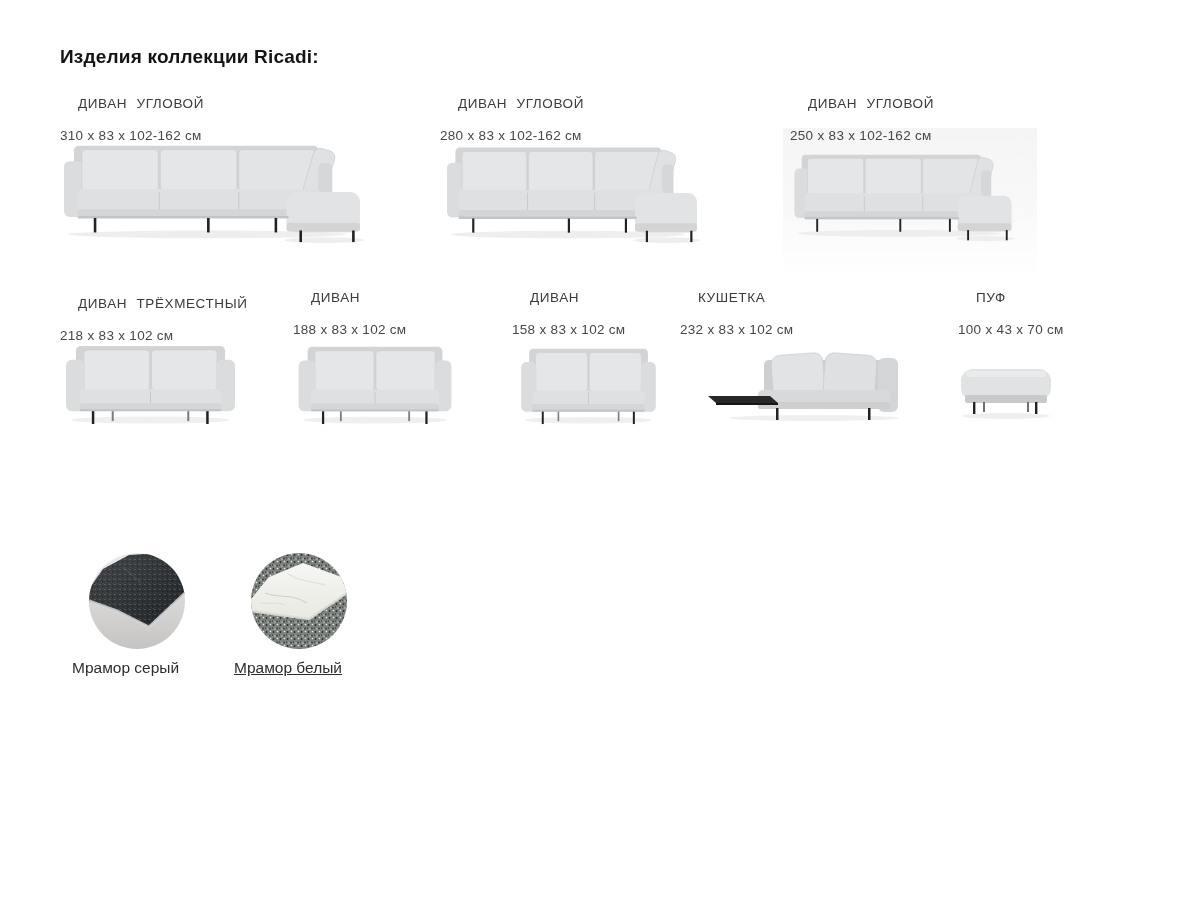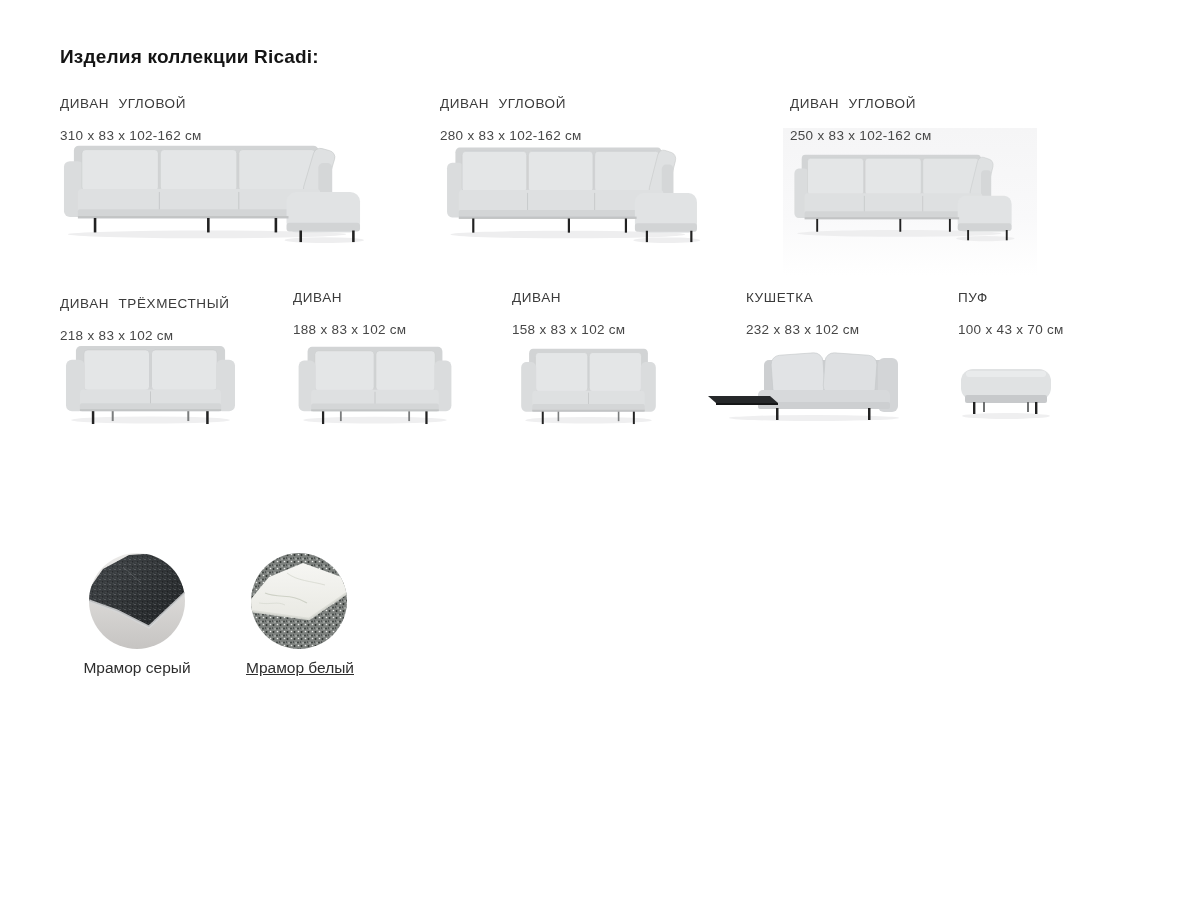--- a/index.html
+++ b/index.html
@@ -7,49 +7,49 @@
     position:relative;width:1200px;height:900px;background:#ffffff;
     font-family:"Liberation Sans", sans-serif;overflow:hidden;
   }
   .heading{
     position:absolute;font-weight:700;font-size:19px;color:#141414;
     letter-spacing:.2px;white-space:nowrap;text-align:right;
   }
   .t1{left:60px;top:46px;}
   .t2{left:60px;top:503px;}
   .plabel{position:absolute;font-size:13.5px;color:#3b3b3b;line-height:15.5px;white-space:nowrap;}
-  .plabel .nm{display:block;letter-spacing:.6px;word-spacing:5px;}
+  .plabel .nm{display:block;letter-spacing:.6px;word-spacing:5px;margin-left:18px;}
   .plabel .dm{display:block;margin-top:16px;color:#474747;letter-spacing:.3px;}
   .lbl1{left:60px;top:96px;}
   .lbl2{left:440px;top:96px;}
   .lbl3{left:790px;top:96px;}
   .lbl4{left:60px;top:296px;}
   .lbl5{left:293px;top:290px;}
   .lbl6{left:512px;top:290px;}
-  .lbl7{left:746px;top:290px;}
+  .lbl7{left:680px;top:290px;}
   .lbl8{left:958px;top:290px;}
   .pimg{position:absolute;}
   .pimg svg{display:block;width:100%;height:100%;}
   .img1{left:58px;top:138px;width:308px;height:106px;}
   .img2{left:442px;top:140px;width:260px;height:104px;}
   .img3{left:790px;top:148px;width:226px;height:94px;}
   .img4{left:62px;top:340px;width:177px;height:85px;}
   .img5{left:295px;top:341px;width:160px;height:84px;}
   .img6{left:518px;top:343px;width:141px;height:82px;}
   .img7{left:706px;top:344px;width:196px;height:78px;}
   .img8{left:958px;top:364px;width:96px;height:56px;}
   .photo-bg{
     position:absolute;left:783px;top:128px;width:254px;height:148px;
     background:linear-gradient(180deg,#f5f5f6 0%,#f9f9fa 60%,#ffffff 100%);
   }
   .swatch{position:absolute;width:96px;height:96px;}
   .sw1{left:89px;top:553px;}
   .sw2{left:251px;top:553px;}
   .swlabel{
-    position:absolute;font-size:15.5px;color:#2d2d2d;text-align:center;white-space:nowrap;
+    position:absolute;font-size:15.5px;color:#2d2d2d;white-space:nowrap;
   }
   .swl1{left:72px;top:659px;width:130px;}
   .swl2{left:234px;top:659px;width:132px;text-decoration:underline;}
   .defs-holder{position:absolute;width:0;height:0;overflow:hidden;}
 </style>
 </head>
 <body>
 
 <div class="page">
 

